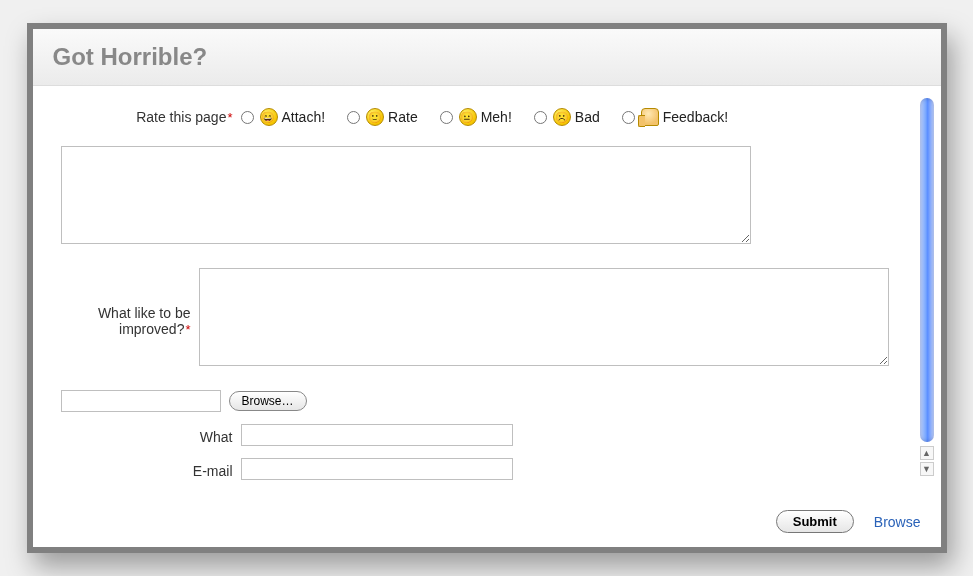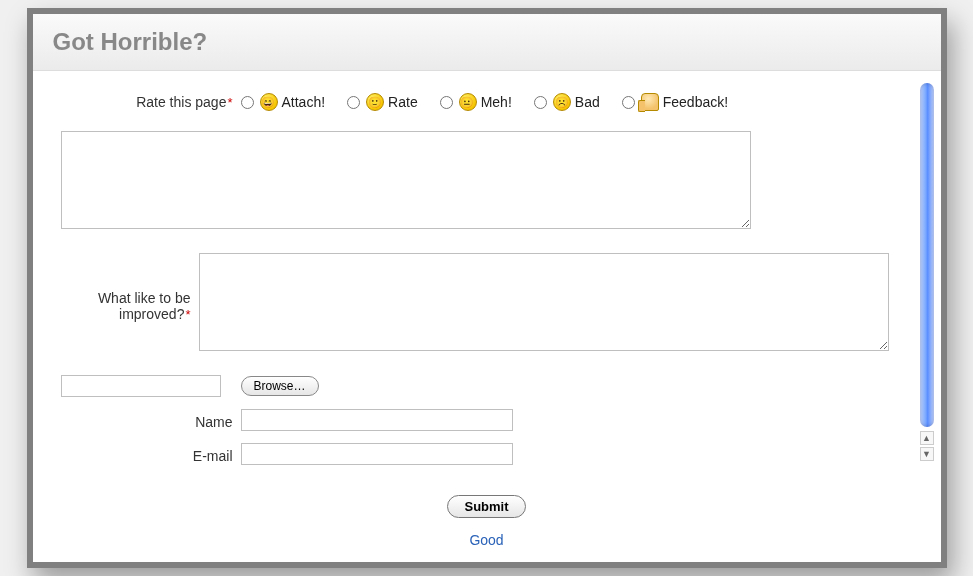--- a/index.html
+++ b/index.html
@@ -107,44 +107,43 @@
       background:#f3c26a; border:1px solid #b58a00; border-right:none; border-radius:2px 0 0 2px;
     }
     textarea.big {
       width: 690px; height: 98px;
       border: 1px solid #bfbfbf;
       font-family: Arial, Helvetica, sans-serif;
       font-size: 13px;
       padding: 4px;
       resize: both;
     }
-    .file-wrap { display:flex; align-items:center; gap:20px; }
+    .file-wrap { display:flex; align-items:center; gap:8px; }
     input.filetext {
       width: 160px; height: 22px;
       border: 1px solid #bfbfbf; padding: 2px 4px; font-size:13px;
     }
     .browse-btn {
       padding: 2px 12px;
       border-radius: 11px;
       border: 1px solid #888;
       background: linear-gradient(#ffffff, #e6e6e6);
       font-size: 12px;
       cursor: pointer;
     }
     input.text {
       width: 272px; height: 22px;
       border: 1px solid #bfbfbf; padding: 2px 4px; font-size:13px;
     }
     .footer {
       display: flex;
       justify-content: flex-end;
       align-items: center;
-      gap: 14px;
+      gap: 20px;
       padding: 10px 20px 14px 20px;
-      flex-direction: column;
     }
     .submit-btn {
       padding: 3px 16px;
       border-radius: 12px;
       border: 1px solid #777;
       background: linear-gradient(#ffffff, #e6e6e6);
       font-size: 13px; font-weight: bold;
       cursor: pointer;
     }
     .close-link {
@@ -225,33 +224,33 @@
       <div class="row tight">
         <div class="field-col">
           <div class="file-wrap">
             <input class="filetext" type="text" style="">
             <button class="browse-btn">Browse…</button>
           </div>
         </div>
       </div>
 
       <div class="row tight">
-        <div class="label-col">Name</div>
+        <div class="label-col">What</div>
         <div class="field-col">
           <input class="text" type="text" style="">
         </div>
       </div>
 
       <div class="row tight">
         <div class="label-col">E-mail</div>
         <div class="field-col">
           <input class="text" type="text" style="">
         </div>
       </div>
 
     </div>
 
     <div class="footer">
       <button class="submit-btn">Submit</button>
-      <span class="close-link">Good</span>
+      <span class="close-link">Browse</span>
     </div>
   </div>
 </div>
 
 </body></html>

